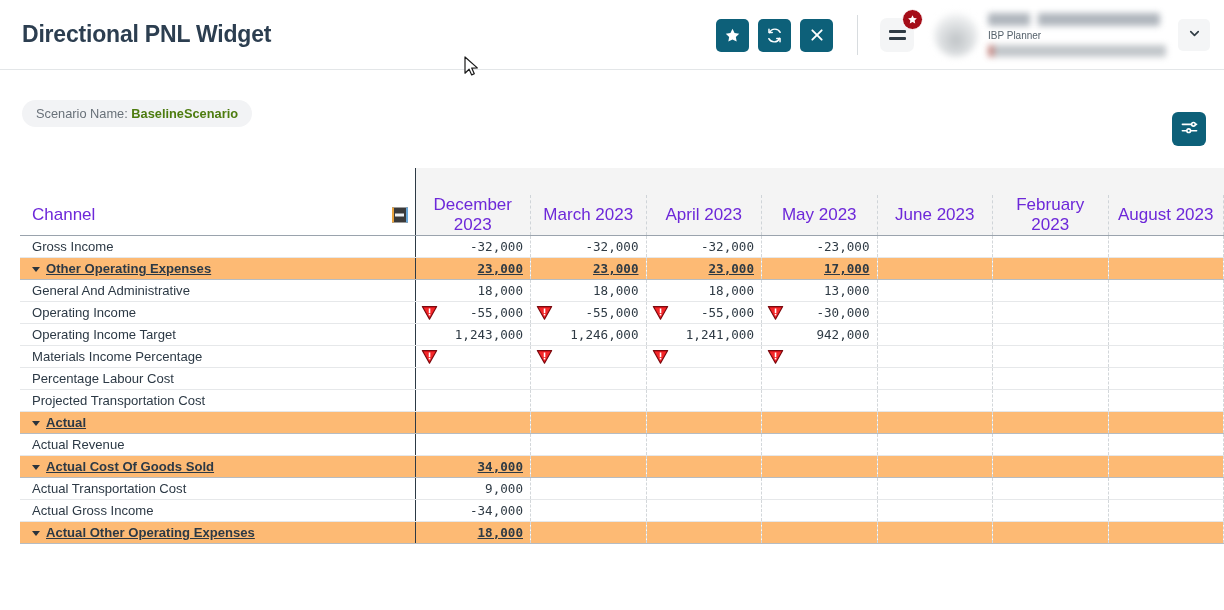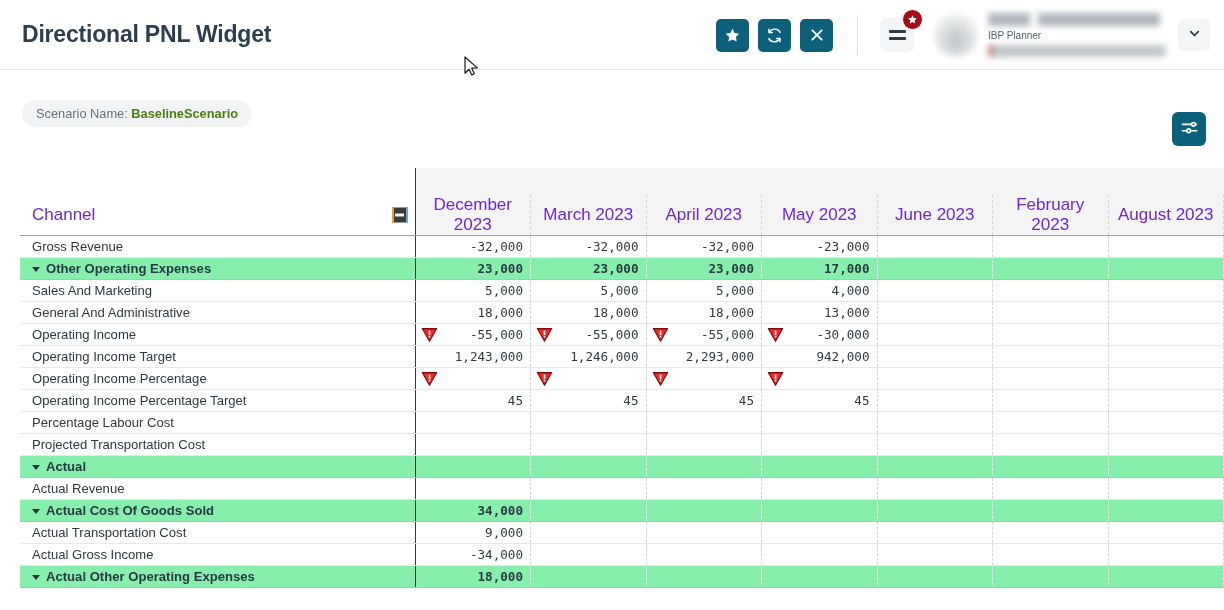--- a/index.html
+++ b/index.html
@@ -228,21 +228,21 @@
     position: relative;
   }
   tbody td.lbl {
     text-align: left;
     font-family: "Liberation Sans", sans-serif;
     font-size: 13.1px;
     padding: 0 6px 0 12px;
     border-right: 1.6px solid #2d3a45;
     color: #2c3945;
   }
-  tr.group-row td { background: #86efac; font-weight: bold; }
+  tr.group-row td { background: #fdba74; font-weight: bold; text-decoration: underline; }
   tr.group-row td.lbl { font-weight: bold; }
   tr.group-row { border-top: 1px solid #b6bcc2; }
   tr.group-row td { border-bottom: 1px solid #b6bcc2; }
   .twist {
     display: inline-block;
     width: 0; height: 0;
     border-left: 4.5px solid transparent;
     border-right: 4.5px solid transparent;
     border-top: 5.5px solid #2a343d;
     vertical-align: middle;
@@ -391,50 +391,40 @@
           <th><span>March 2023</span></th>
           <th><span>April 2023</span></th>
           <th><span>May 2023</span></th>
           <th><span>June 2023</span></th>
           <th><span>February 2023</span></th>
           <th><span>August 2023</span></th>
         </tr>
     </thead>
     <tbody id="tbody">
         <tr>
-          <td class="lbl ind1"><span>Gross Revenue</span></td>
+          <td class="lbl ind1"><span>Gross Income</span></td>
           <td><span>-32,000</span></td>
           <td><span>-32,000</span></td>
           <td><span>-32,000</span></td>
           <td><span>-23,000</span></td>
           <td><span></span></td>
           <td><span></span></td>
           <td><span></span></td>
         </tr>
         <tr class="group-row">
           <td class="lbl ind1"><span class="twist"></span><span>Other Operating Expenses</span></td>
           <td><span>23,000</span></td>
           <td><span>23,000</span></td>
           <td><span>23,000</span></td>
           <td><span>17,000</span></td>
           <td><span></span></td>
           <td><span></span></td>
           <td><span></span></td>
         </tr>
         <tr>
-          <td class="lbl ind2"><span>Sales And Marketing</span></td>
-          <td><span>5,000</span></td>
-          <td><span>5,000</span></td>
-          <td><span>5,000</span></td>
-          <td><span>4,000</span></td>
-          <td><span></span></td>
-          <td><span></span></td>
-          <td><span></span></td>
-        </tr>
-        <tr>
           <td class="lbl ind2"><span>General And Administrative</span></td>
           <td><span>18,000</span></td>
           <td><span>18,000</span></td>
           <td><span>18,000</span></td>
           <td><span>13,000</span></td>
           <td><span></span></td>
           <td><span></span></td>
           <td><span></span></td>
         </tr>
         <tr>
@@ -464,28 +454,28 @@
                 <rect x="9.1" y="10.0" width="1.9" height="1.9" fill="#ffffff"></rect>
               </svg></span><span>-30,000</span></td>
           <td><span></span></td>
           <td><span></span></td>
           <td><span></span></td>
         </tr>
         <tr>
           <td class="lbl ind1"><span>Operating Income Target</span></td>
           <td><span>1,243,000</span></td>
           <td><span>1,246,000</span></td>
-          <td><span>2,293,000</span></td>
+          <td><span>1,241,000</span></td>
           <td><span>942,000</span></td>
           <td><span></span></td>
           <td><span></span></td>
           <td><span></span></td>
         </tr>
         <tr>
-          <td class="lbl ind1"><span>Operating Income Percentage</span></td>
+          <td class="lbl ind1"><span>Materials Income Percentage</span></td>
           <td><span class="warn"><svg viewBox="0 0 20 18" width="17" height="15">
                 <path d="M1.4 1.3h17.2L10 16.4z" fill="#e8111b" stroke="#7a0a0f" stroke-width="1.4" stroke-linejoin="round"></path>
                 <path d="M3.2 2.6h13.6L10 14.4z" fill="#ff3b34" opacity=".55"></path>
                 <rect x="9.1" y="3.6" width="1.9" height="5.4" fill="#ffffff"></rect>
                 <rect x="9.1" y="10.0" width="1.9" height="1.9" fill="#ffffff"></rect>
               </svg></span><span></span></td>
           <td><span class="warn"><svg viewBox="0 0 20 18" width="17" height="15">
                 <path d="M1.4 1.3h17.2L10 16.4z" fill="#e8111b" stroke="#7a0a0f" stroke-width="1.4" stroke-linejoin="round"></path>
                 <path d="M3.2 2.6h13.6L10 14.4z" fill="#ff3b34" opacity=".55"></path>
                 <rect x="9.1" y="3.6" width="1.9" height="5.4" fill="#ffffff"></rect>
@@ -496,30 +486,20 @@
                 <path d="M3.2 2.6h13.6L10 14.4z" fill="#ff3b34" opacity=".55"></path>
                 <rect x="9.1" y="3.6" width="1.9" height="5.4" fill="#ffffff"></rect>
                 <rect x="9.1" y="10.0" width="1.9" height="1.9" fill="#ffffff"></rect>
               </svg></span><span></span></td>
           <td><span class="warn"><svg viewBox="0 0 20 18" width="17" height="15">
                 <path d="M1.4 1.3h17.2L10 16.4z" fill="#e8111b" stroke="#7a0a0f" stroke-width="1.4" stroke-linejoin="round"></path>
                 <path d="M3.2 2.6h13.6L10 14.4z" fill="#ff3b34" opacity=".55"></path>
                 <rect x="9.1" y="3.6" width="1.9" height="5.4" fill="#ffffff"></rect>
                 <rect x="9.1" y="10.0" width="1.9" height="1.9" fill="#ffffff"></rect>
               </svg></span><span></span></td>
-          <td><span></span></td>
-          <td><span></span></td>
-          <td><span></span></td>
-        </tr>
-        <tr>
-          <td class="lbl ind1"><span>Operating Income Percentage Target</span></td>
-          <td><span>45</span></td>
-          <td><span>45</span></td>
-          <td><span>45</span></td>
-          <td><span>45</span></td>
           <td><span></span></td>
           <td><span></span></td>
           <td><span></span></td>
         </tr>
         <tr>
           <td class="lbl ind1"><span>Percentage Labour Cost</span></td>
           <td><span></span></td>
           <td><span></span></td>
           <td><span></span></td>
           <td><span></span></td>

